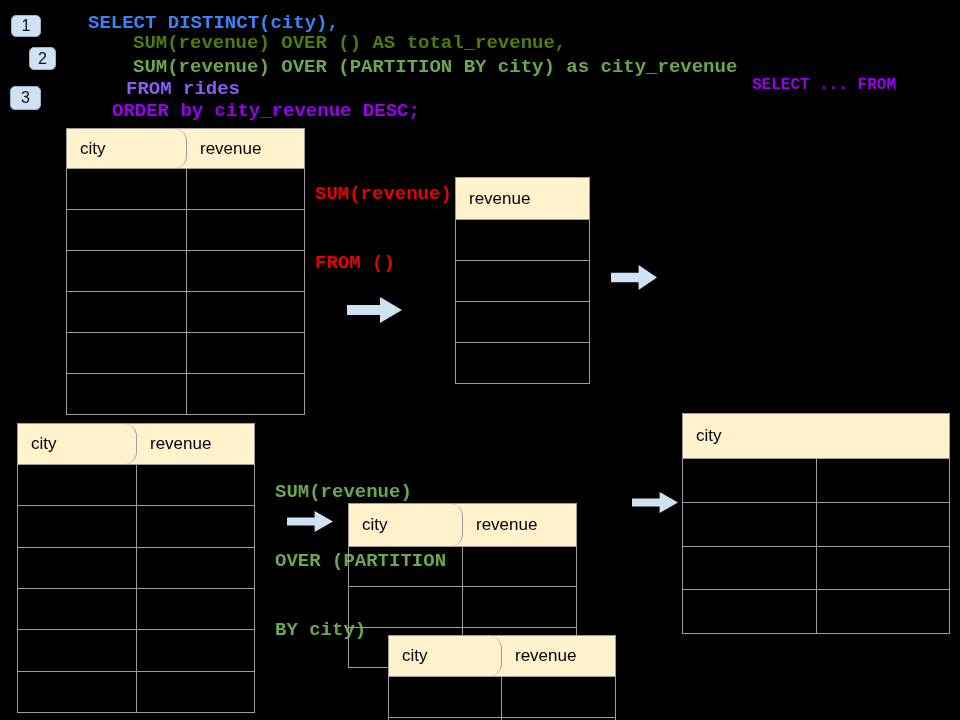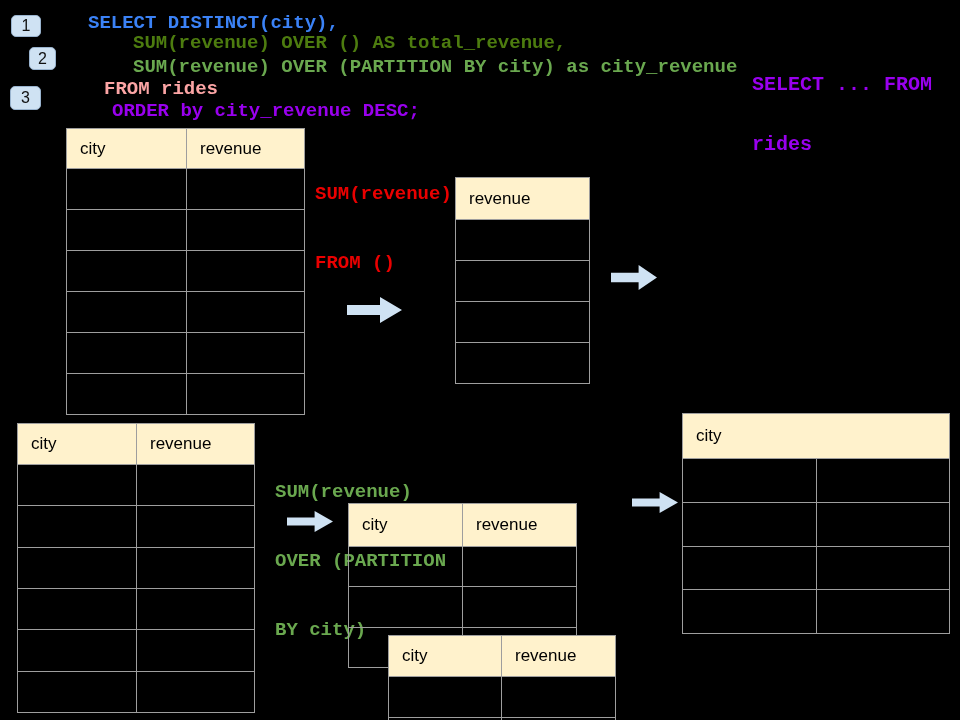--- a/index.html
+++ b/index.html
@@ -2,55 +2,54 @@
 <html><head>
 <meta charset="utf-8">
 <style>
   html,body{margin:0;padding:0;background:#000;}
   .stage{position:relative;width:960px;height:720px;background:#000;overflow:hidden;
          font-family:"Liberation Sans",sans-serif;}
   
   .code{position:absolute;font-family:"Liberation Mono","DejaVu Sans Mono",monospace;
         font-weight:bold;white-space:pre;}
   .code-main{font-size:19px;line-height:22px;}
-  .code-note{font-size:20px;line-height:20px;}
+  .code-note{font-size:16px;line-height:20px;}
   .code-ann{font-size:19px;line-height:23px;}
   
   .badge{position:absolute;border-radius:5px;display:flex;align-items:center;justify-content:center;
          font-size:16px;font-weight:400;color:#111;border:1px solid #9ab4cf;box-sizing:border-box;}
   
   .tbl{position:absolute;display:flex;flex-direction:column;border:1px solid #9e9e9e;box-sizing:border-box;}
   .trow{display:flex;flex:1 1 0;border-bottom:1px solid #9e9e9e;min-height:0;}
   .trow:last-child{border-bottom:none;}
   .thead{flex:0 0 auto;}
   .tcell{border-right:1px solid #9e9e9e;box-sizing:border-box;min-width:0;}
   .tcell:last-child{border-right:none;}
-  .hcell{display:flex;align-items:center;padding-left:13px;font-size:17px;color:#000;}
+  .hcell{display:flex;align-items:center;padding-left:13px;font-size:17px;color:#000;border-radius:12px;}
   .tbl-overlay{z-index:5;}
   
   .arrow{position:absolute;clip-path:polygon(0 31%,60% 31%,60% 0,100% 50%,60% 100%,60% 69%,0 69%);}
 </style>
 </head>
 <body>
 
 <div class="stage">
 
   <div class="badge" style="left: 11px; top: 15px; width: 30px; height: 22px; background: rgb(207, 226, 243);">1</div>
   <div class="badge" style="left: 29px; top: 47px; width: 27px; height: 23px; background: rgb(207, 226, 243);">2</div>
   <div class="badge" style="left: 10px; top: 86px; width: 31px; height: 24px; background: rgb(207, 226, 243);">3</div>
 
   <div class="code code-main" style="left: 88px; top: 12px; color: #3b82f6;">SELECT DISTINCT(city),</div>
   <div class="code code-main" style="left: 133px; top: 32px; color: #4d7c0f;">SUM(revenue) OVER () AS total_revenue,</div>
   <div class="code code-main" style="left: 133px; top: 56px; color: rgb(106, 168, 79);">SUM(revenue) OVER (PARTITION BY city) as city_revenue</div>
-  <div class="code code-main" style="left: 104px; top: 78px; color: #fca5a5;">FROM rides</div>
+  <div class="code code-main" style="left: 126px; top: 78px; color: #8b5cf6;">FROM rides</div>
   <div class="code code-main" style="left: 112px; top: 100px; color: rgb(153, 0, 238);">ORDER by city_revenue DESC;</div>
 
   <div class="code code-note" style="left: 752px; top: 35px; color: rgb(153, 0, 238);">
     <div>SELECT ... FROM</div>
-    <div>rides</div>
   </div>
 
   <div class="code code-ann" style="left: 315px; top: 137px; color: rgb(234, 0, 0);">
     <div>SUM(revenue)</div>
     <div>FROM ()</div>
   </div>
 
   <div class="code code-ann" style="left: 275px; top: 435px; color: rgb(106, 168, 79);">
     <div>SUM(revenue)</div>
     <div>OVER (PARTITION</div>

